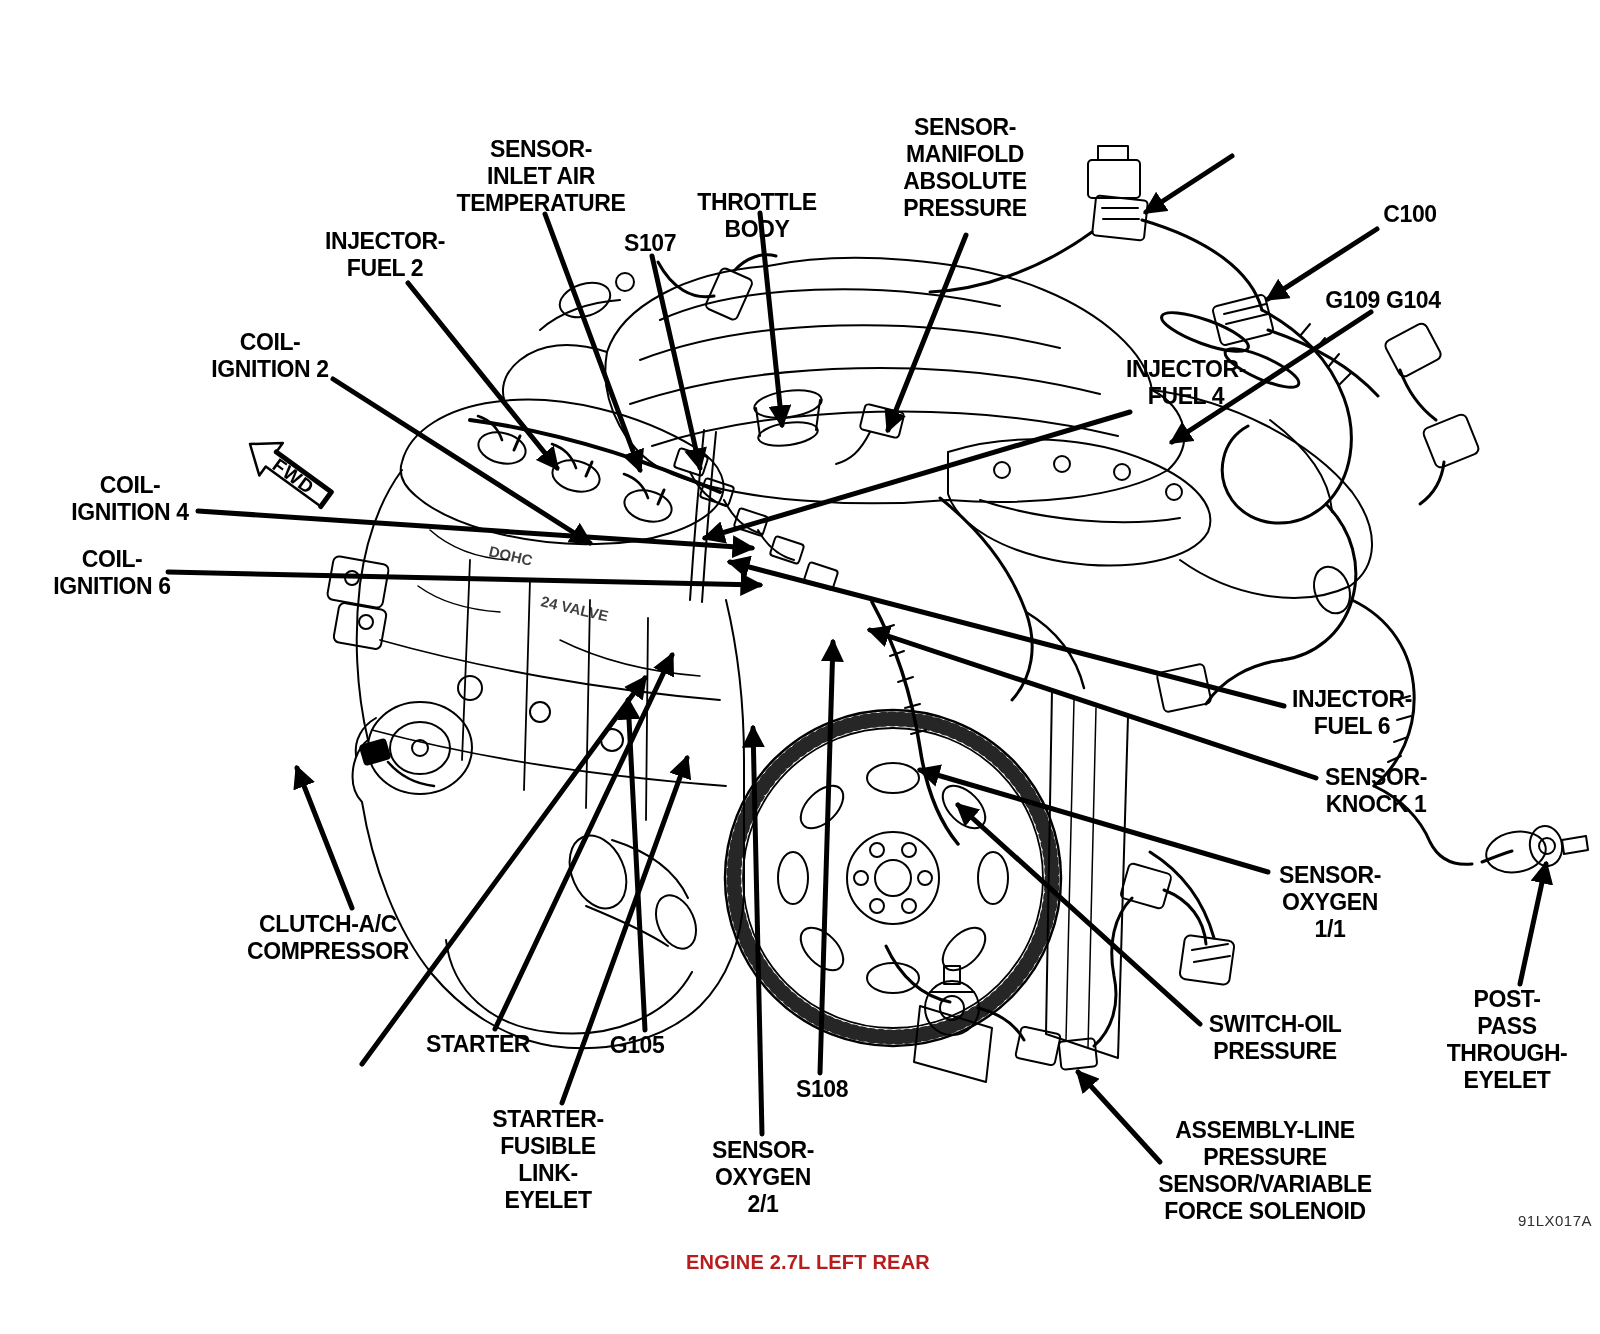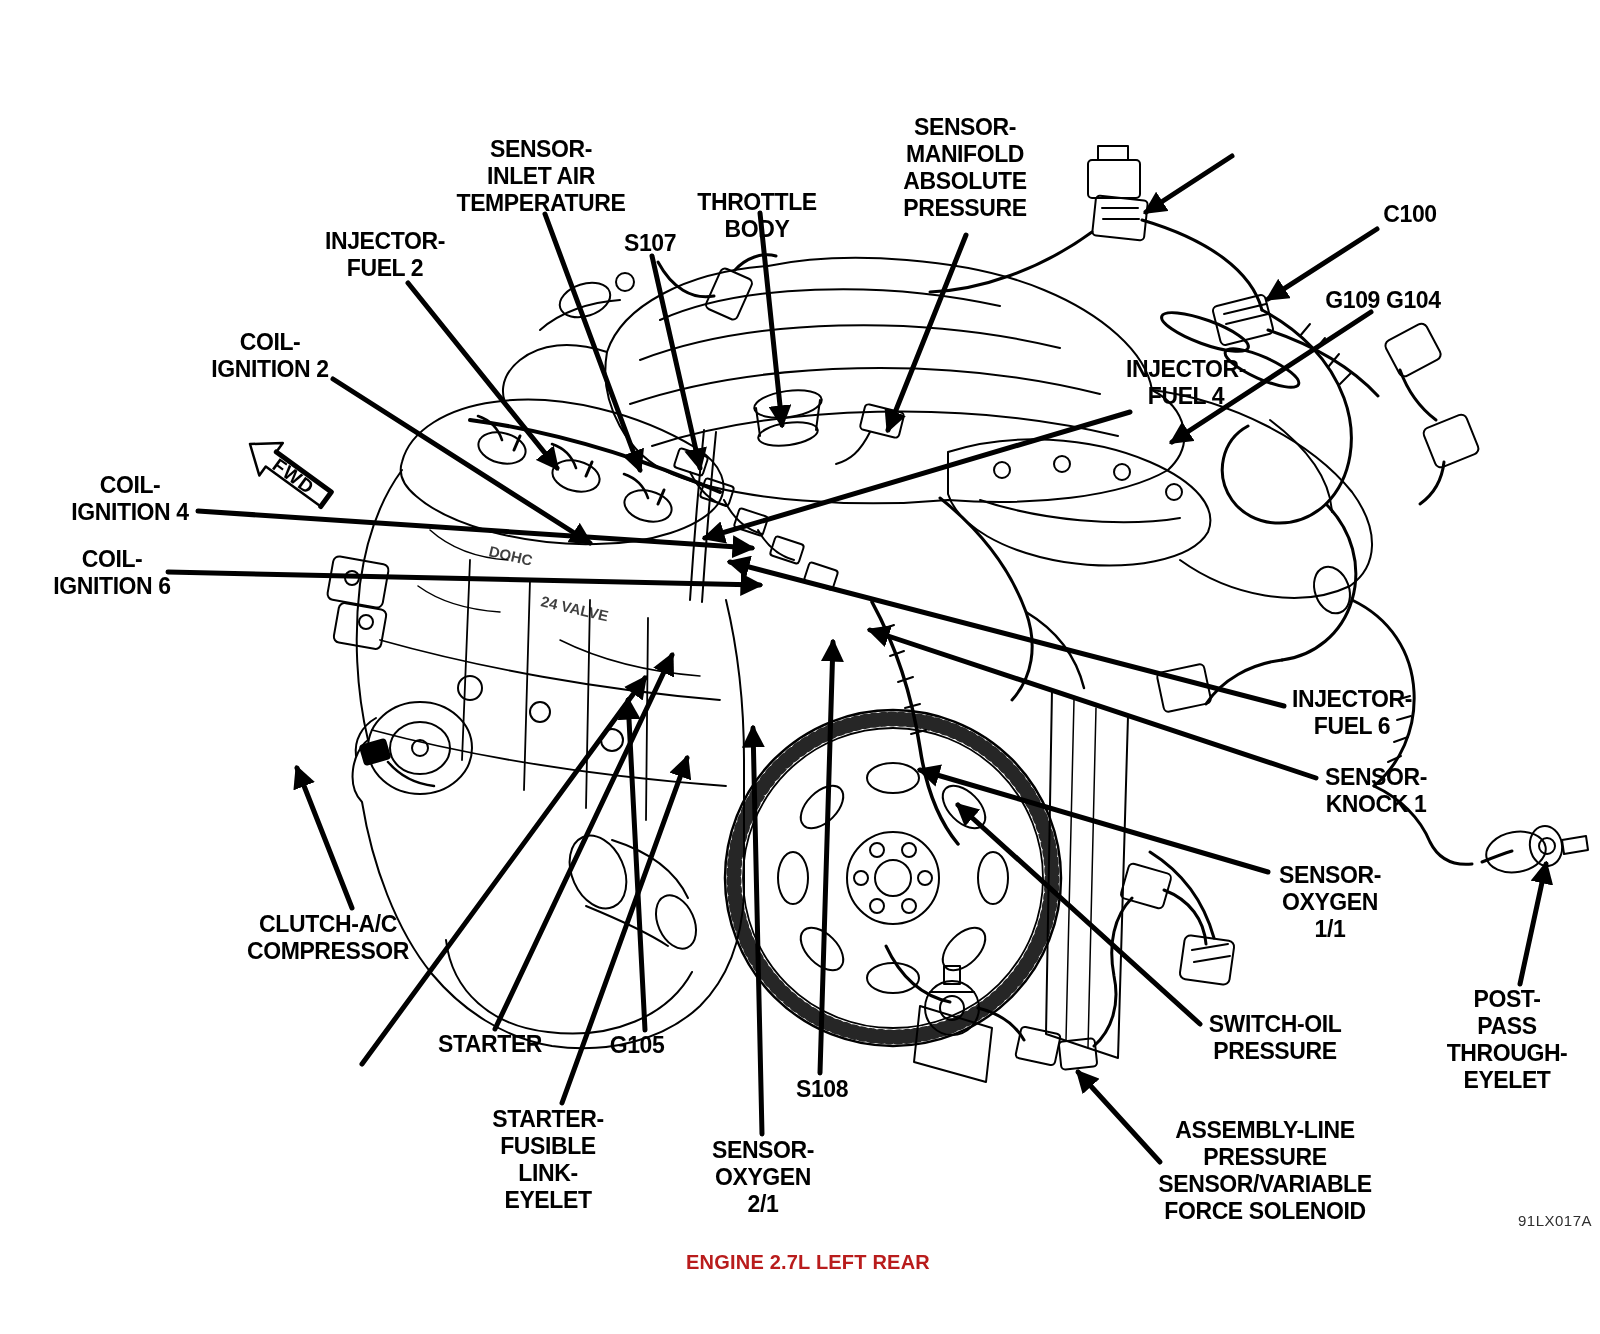--- a/index.html
+++ b/index.html
@@ -287,21 +287,21 @@
   <div class="callout" style="left:1330px; top:862px;">SENSOR-
 OXYGEN
 1/1</div>
   <div class="callout" style="left:328px; top:911px;">CLUTCH-A/C
 COMPRESSOR</div>
   <div class="callout" style="left:1275px; top:1011px;">SWITCH-OIL
 PRESSURE</div>
   <div class="callout" style="left:1507px; top:986px;">POST-PASS
 THROUGH-
 EYELET</div>
-  <div class="callout" style="left:478px; top:1031px;margin-left:12px;">STARTER</div>
+  <div class="callout" style="left:478px; top:1031px;">STARTER</div>
   <div class="callout" style="left:637px; top:1032px;">G105</div>
   <div class="callout" style="left:822px; top:1076px;">S108</div>
   <div class="callout" style="left:540px; top:1106px;margin-left:8px;">STARTER-
 FUSIBLE
 LINK-
 EYELET</div>
   <div class="callout" style="left:763px; top:1137px;">SENSOR-
 OXYGEN
 2/1</div>
   <div class="callout" style="left:1265px; top:1117px;">ASSEMBLY-LINE

